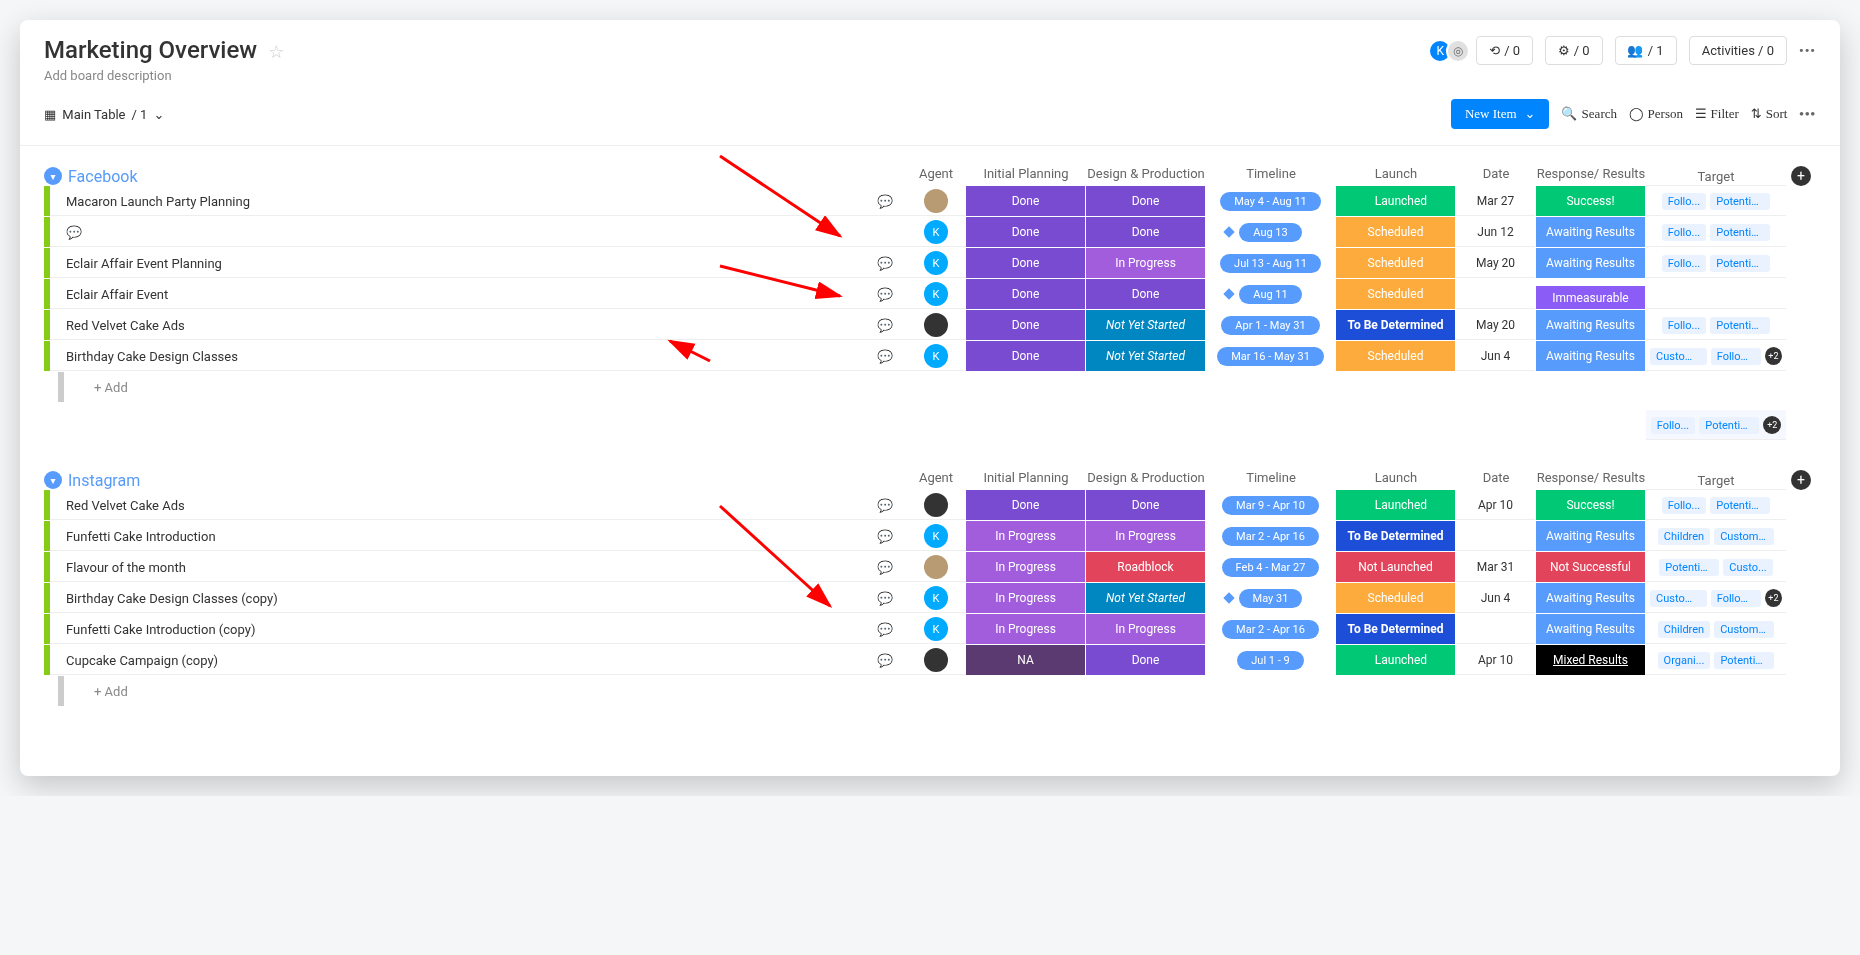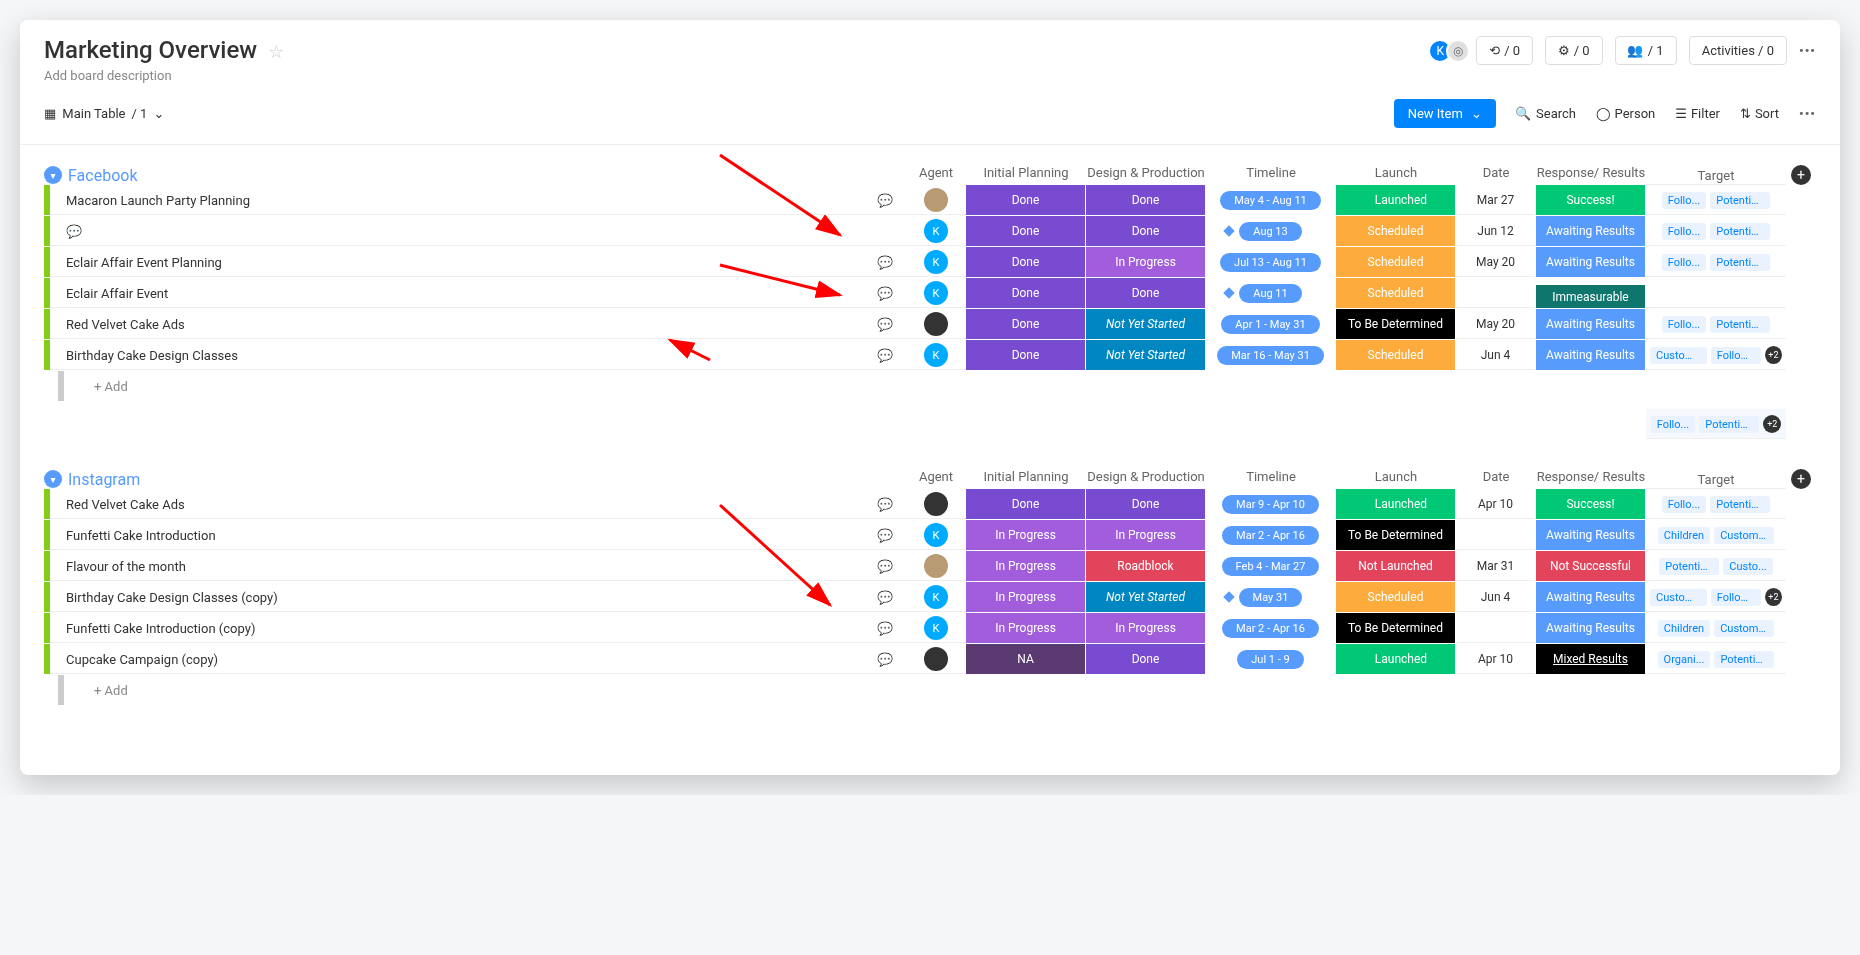--- a/index.html
+++ b/index.html
@@ -9,21 +9,21 @@
 .title-block h1 { font-size: 24px; font-weight: 500; display: inline-block; }
 .star-icon { color: #ccc; margin-left: 8px; font-size: 18px; cursor: pointer; }
 .desc { color: #888; margin-top: 4px; font-size: 13px; }
 .header-right { display: flex; align-items: center; gap: 12px; }
 .pill { border: 1px solid #ddd; border-radius: 4px; padding: 6px 12px; display: flex; align-items: center; gap: 4px; cursor: pointer; font-size: 13px; }
 .avatar-pill { display: flex; align-items: center; }
 .avatar-pill .av { width: 24px; height: 24px; border-radius: 50%; background: #0085ff; color: #fff; display: flex; align-items: center; justify-content: center; font-size: 12px; margin-right: -6px; border: 2px solid #fff; }
 .avatar-pill .av2 { background: #e0e0e0; color: #666; }
 .toolbar { padding: 8px 24px 16px; display: flex; justify-content: space-between; align-items: center; border-bottom: 1px solid #eee; }
 .view-tab { display: flex; align-items: center; gap: 6px; cursor: pointer; }
-.toolbar-right { display: flex; align-items: center; gap: 20px; }
+.toolbar-right { display: flex; align-items: center; gap: 12px; font-family: Liberation Serif, serif; }
 .new-item-btn { background: #0085ff; color: #fff; border-radius: 4px; padding: 7px 14px; display: flex; align-items: center; gap: 8px; cursor: pointer; }
 .tool-item { display: flex; align-items: center; gap: 4px; cursor: pointer; color: #333; }
 .content { padding: 20px 24px 40px; position: relative; }
 .group { margin-bottom: 30px; }
 .group-header { display: flex; align-items: center; }
 .group-title { color: #579bfc; font-size: 16px; font-weight: 400; display: flex; align-items: center; gap: 6px; cursor: pointer; }
 .group-title .chev { width: 18px; height: 18px; border-radius: 50%; background: #579bfc; display: inline-flex; align-items: center; justify-content: center; color: #fff; font-size: 10px; }
 .col-headers { display: flex; flex: 1; font-size: 13px; color: #666; }
 .col { text-align: center; flex-shrink: 0; }
 .c-name { flex: 1; min-width: 380px; }
@@ -42,25 +42,25 @@
 .row .c-agent { display: flex; align-items: center; justify-content: center; background: #fff; box-shadow: inset 0 -1px 0 #eee; }
 .agent-av { width: 24px; height: 24px; border-radius: 50%; display: flex; align-items: center; justify-content: center; font-size: 11px; color: #fff; }
 .cell { display: flex; align-items: center; justify-content: center; color: #fff; font-size: 12px; border-right: 1px solid #fff; cursor: pointer; }
 .cell.done { background: #784bd1; }
 .cell.inprogress { background: #a25ddc; }
 .cell.notstarted { background: #0086c0; font-style: italic; }
 .cell.roadblock { background: #e2445c; }
 .cell.na { background: #5b3971; }
 .cell.launched { background: #00c875; padding-left: 11px; }
 .cell.scheduled { background: #fdab3d; }
-.cell.tbd { background: #000000; }
+.cell.tbd { background: #1d4ed8; font-weight: bold; }
 .cell.notlaunched { background: #e2445c; }
 .cell.awaiting { background: #579bfc; }
 .cell.success { background: #00c875; }
-.cell.immeasurable { background: #0f766e; margin-top: 7px; }
+.cell.immeasurable { background: #8b5cf6; margin-top: 7px; }
 .cell.notsuccessful { background: #e2445c; }
 .cell.mixed { background: #000000; text-decoration: underline; }
 .c-timeline.cell { background: #fff; }
 .timeline-pill { background: #579bfc; color: #fff; border-radius: 12px; padding: 3px 14px; font-size: 11px; position: relative; }
 .diamond { width: 8px; height: 8px; background: #579bfc; transform: rotate(45deg); position: absolute; left: -14px; top: 50%; margin-top: -4px; }
 .c-date.cell { background: #fff; color: #333; font-size: 12px; box-shadow: inset 0 -1px 0 #eee; }
 .c-target { display: flex; align-items: center; justify-content: center; gap: 4px; background: #fff; box-shadow: inset 0 -1px 0 #eee; padding: 0 4px; }
 .tag { background: #eaf2ff; color: #0085ff; border-radius: 3px; padding: 2px 6px; font-size: 11px; white-space: nowrap; overflow: hidden; text-overflow: ellipsis; max-width: 60px; cursor: pointer; }
 .tag-more { width: 18px; height: 18px; border-radius: 50%; background: #333; color: #fff; font-size: 9px; display: flex; align-items: center; justify-content: center; }
 .add-row { display: flex; height: 30px; }

